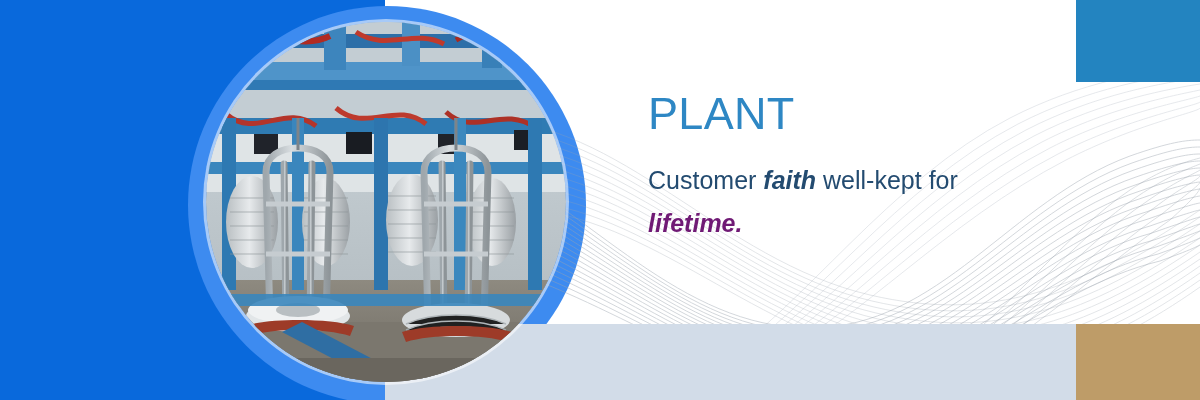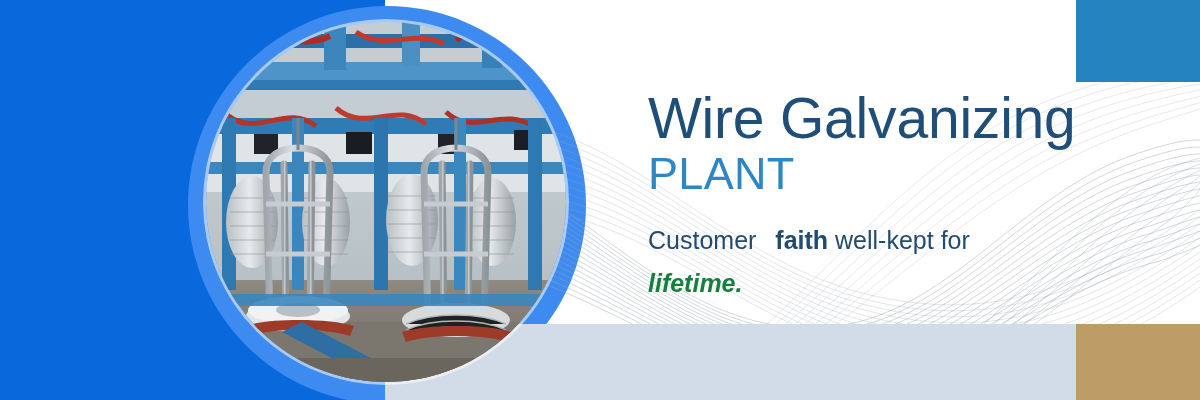--- a/index.html
+++ b/index.html
@@ -109,28 +109,28 @@
   }
   .tagline {
     margin: 16px 0 0 0;
     font-size: 25px;
     line-height: 48px;
     font-weight: 400;
     color: #234b70;
   }
   .tagline .em {
     font-weight: 700;
-    margin-left: 12px;
+    font-style: italic;
   }
   .tagline-line2 {
     font-size: 25px;
     line-height: 38px;
     font-weight: 700;
     font-style: italic;
-    color: #15803d;
+    color: #701a75;
   }
 </style>
 </head>
 <body>
 
 <div id="banner">
 
   <div class="blue-panel"></div>
 
   <div class="photo-ring"></div>
@@ -304,21 +304,20 @@
       <rect x="0" y="336" width="360" height="24" fill="#6a665e"></rect>
     </svg>
   </div>
 
   <div class="accent-top-right"></div>
 
   <div class="bottom-bar-light"></div>
   <div class="bottom-bar-gold"></div>
 
   <div class="text-block">
-    <div class="headline-main">Wire Galvanizing</div>
     <div class="headline-sub">PLANT</div>
     <div class="tagline">
       <span>Customer </span><span class="em">faith</span><span> well-kept for</span>
       <div class="tagline-line2">lifetime.</div>
     </div>
   </div>
 
 </div>
 
 </body></html>

